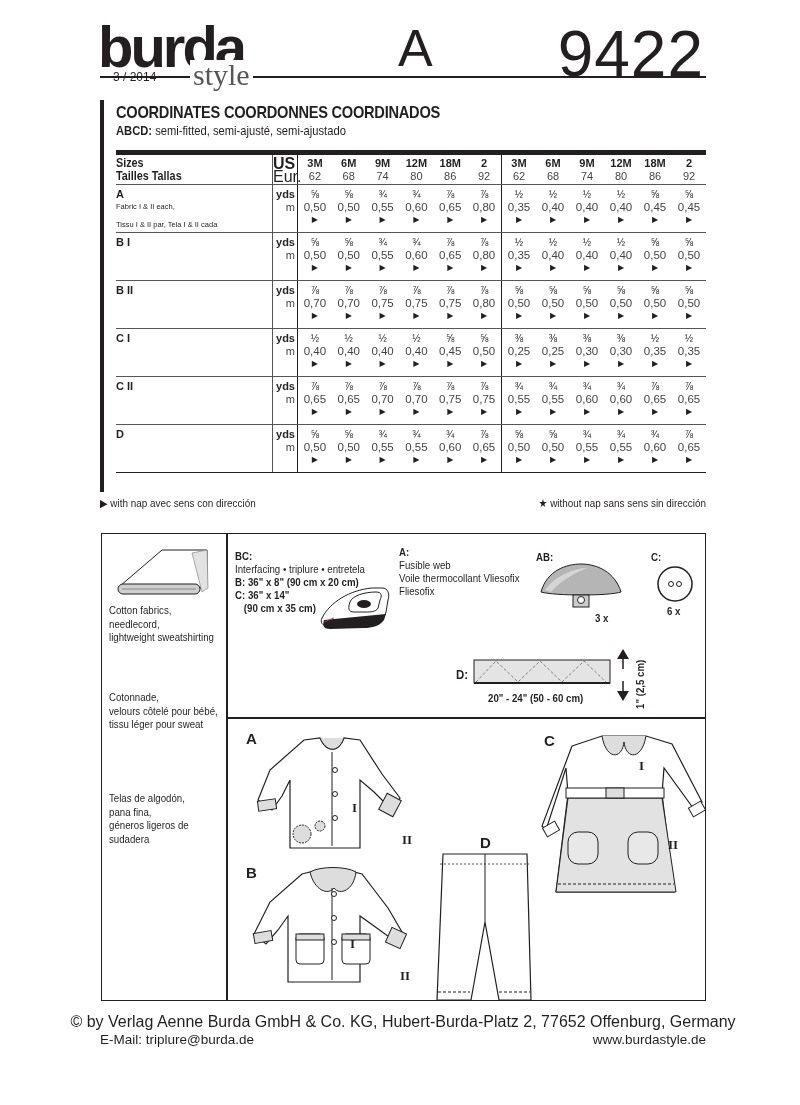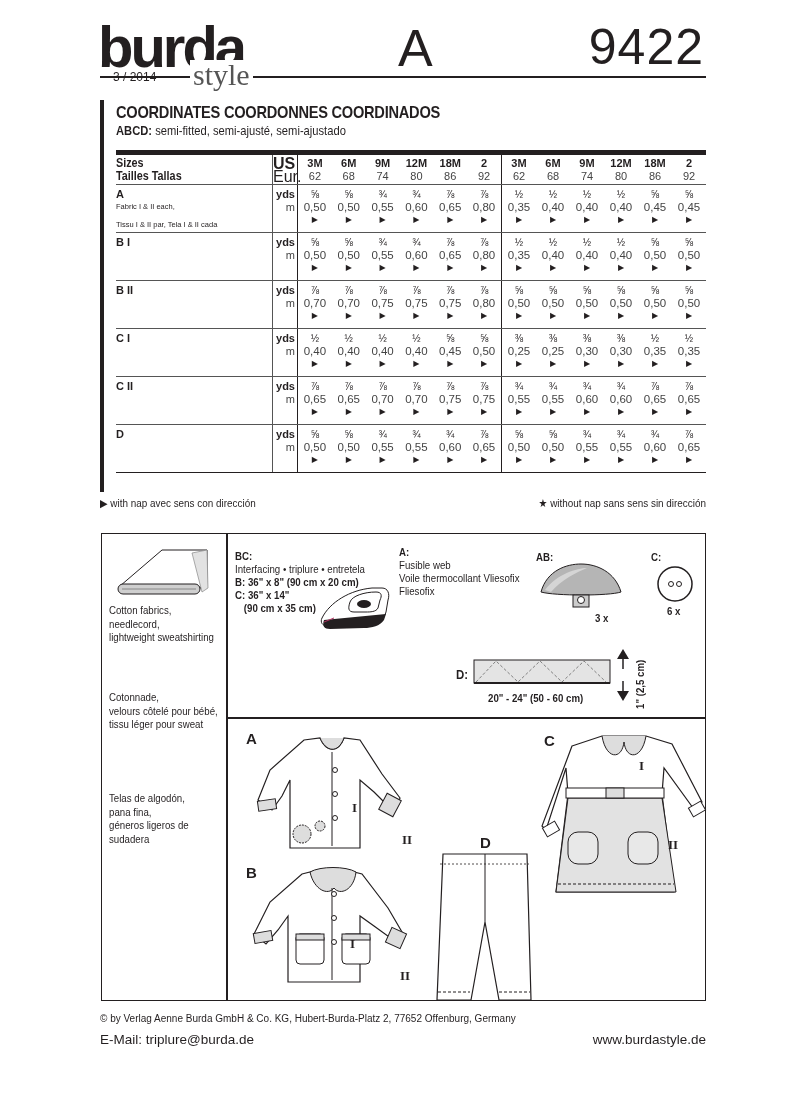--- a/index.html
+++ b/index.html
@@ -5,21 +5,21 @@
   * { box-sizing: border-box; margin: 0; padding: 0; }
   html, body { width: 800px; height: 1105px; background: #ffffff; overflow: hidden; }
   body { position: relative; font-family: "Liberation Sans", sans-serif; color: #231f20; }
 
   
   .hdr-issue { position: absolute; left: 113px; top: 22px; font-size: 12px; margin-top: 48px; }
   .logo-burda { position: absolute; left: 98px; top: 18px; font-size: 58px; font-weight: bold; letter-spacing: -3px; line-height: 1; }
   .logo-style { position: absolute; left: 190px; top: 60px; font-family: "Liberation Serif", serif; font-size: 30px; color: #555; background: #fff; padding: 0 3px; line-height: 1; }
   .hdr-rule { position: absolute; left: 100px; right: 94px; top: 76px; height: 1.5px; background: #231f20; }
   .hdr-view { position: absolute; left: 398px; top: 22px; font-size: 52px; font-weight: normal; line-height: 1; }
-  .hdr-num { position: absolute; right: 96px; top: 22px; font-size: 50px; line-height: 1; letter-spacing: 1px; }
+  .hdr-num { position: absolute; right: 96px; top: 22px; font-size: 64px; line-height: 1; letter-spacing: 1px; }
 
   .side-bar { position: absolute; left: 100px; width: 4px; background: #231f20; }
 
   .title { position: absolute; left: 116px; top: 103px; font-size: 17px; font-weight: bold; letter-spacing: -0.3px; transform: scaleX(0.86); transform-origin: left; white-space: nowrap; }
   .subtitle { position: absolute; left: 116px; top: 123px; font-size: 13px; transform: scaleX(0.86); transform-origin: left; white-space: nowrap; }
   .subtitle b { font-weight: bold; }
 
   
   .tbl { position: absolute; left: 116px; top: 150px; width: 590px; }
   .tbl-top { height: 5px; background: #231f20; }
@@ -61,21 +61,21 @@
   .nbox-hline { position: absolute; left: 124px; right: 0; top: 183px; height: 1.5px; background: #231f20; }
 
   .fabric-txt { position: absolute; font-size: 11px; line-height: 13.5px; white-space: nowrap; transform: scaleX(0.88); transform-origin: left top; }
 
   .n-txt { position: absolute; font-size: 11px; line-height: 13px; white-space: nowrap; transform: scaleX(0.88); transform-origin: left top; }
   .n-head { font-weight: bold; }
 
   .garment-label { position: absolute; font-size: 15px; font-weight: bold; }
   .roman { position: absolute; font-family: "Liberation Serif", serif; font-weight: bold; font-size: 13px; }
 
-  .footer1 { position: absolute; left: 100px; top: 1013px; width: 606px; font-size: 10px; display: flex; justify-content: flex-start; white-space: nowrap; }
+  .footer1 { position: absolute; left: 100px; top: 1013px; width: 606px; font-size: 16px; display: flex; justify-content: center; white-space: nowrap; }
   .footer2 { position: absolute; left: 100px; top: 1032px; width: 606px; font-size: 13.5px; display: flex; justify-content: space-between; white-space: nowrap; }
   svg { position: absolute; overflow: visible; }
 </style>
 </head>
 <body>
 
 <div class="hdr-rule"></div>
 <div class="logo-burda">burda</div>
 <div class="logo-style">style</div>
 <div class="hdr-issue">3 / 2014</div>

